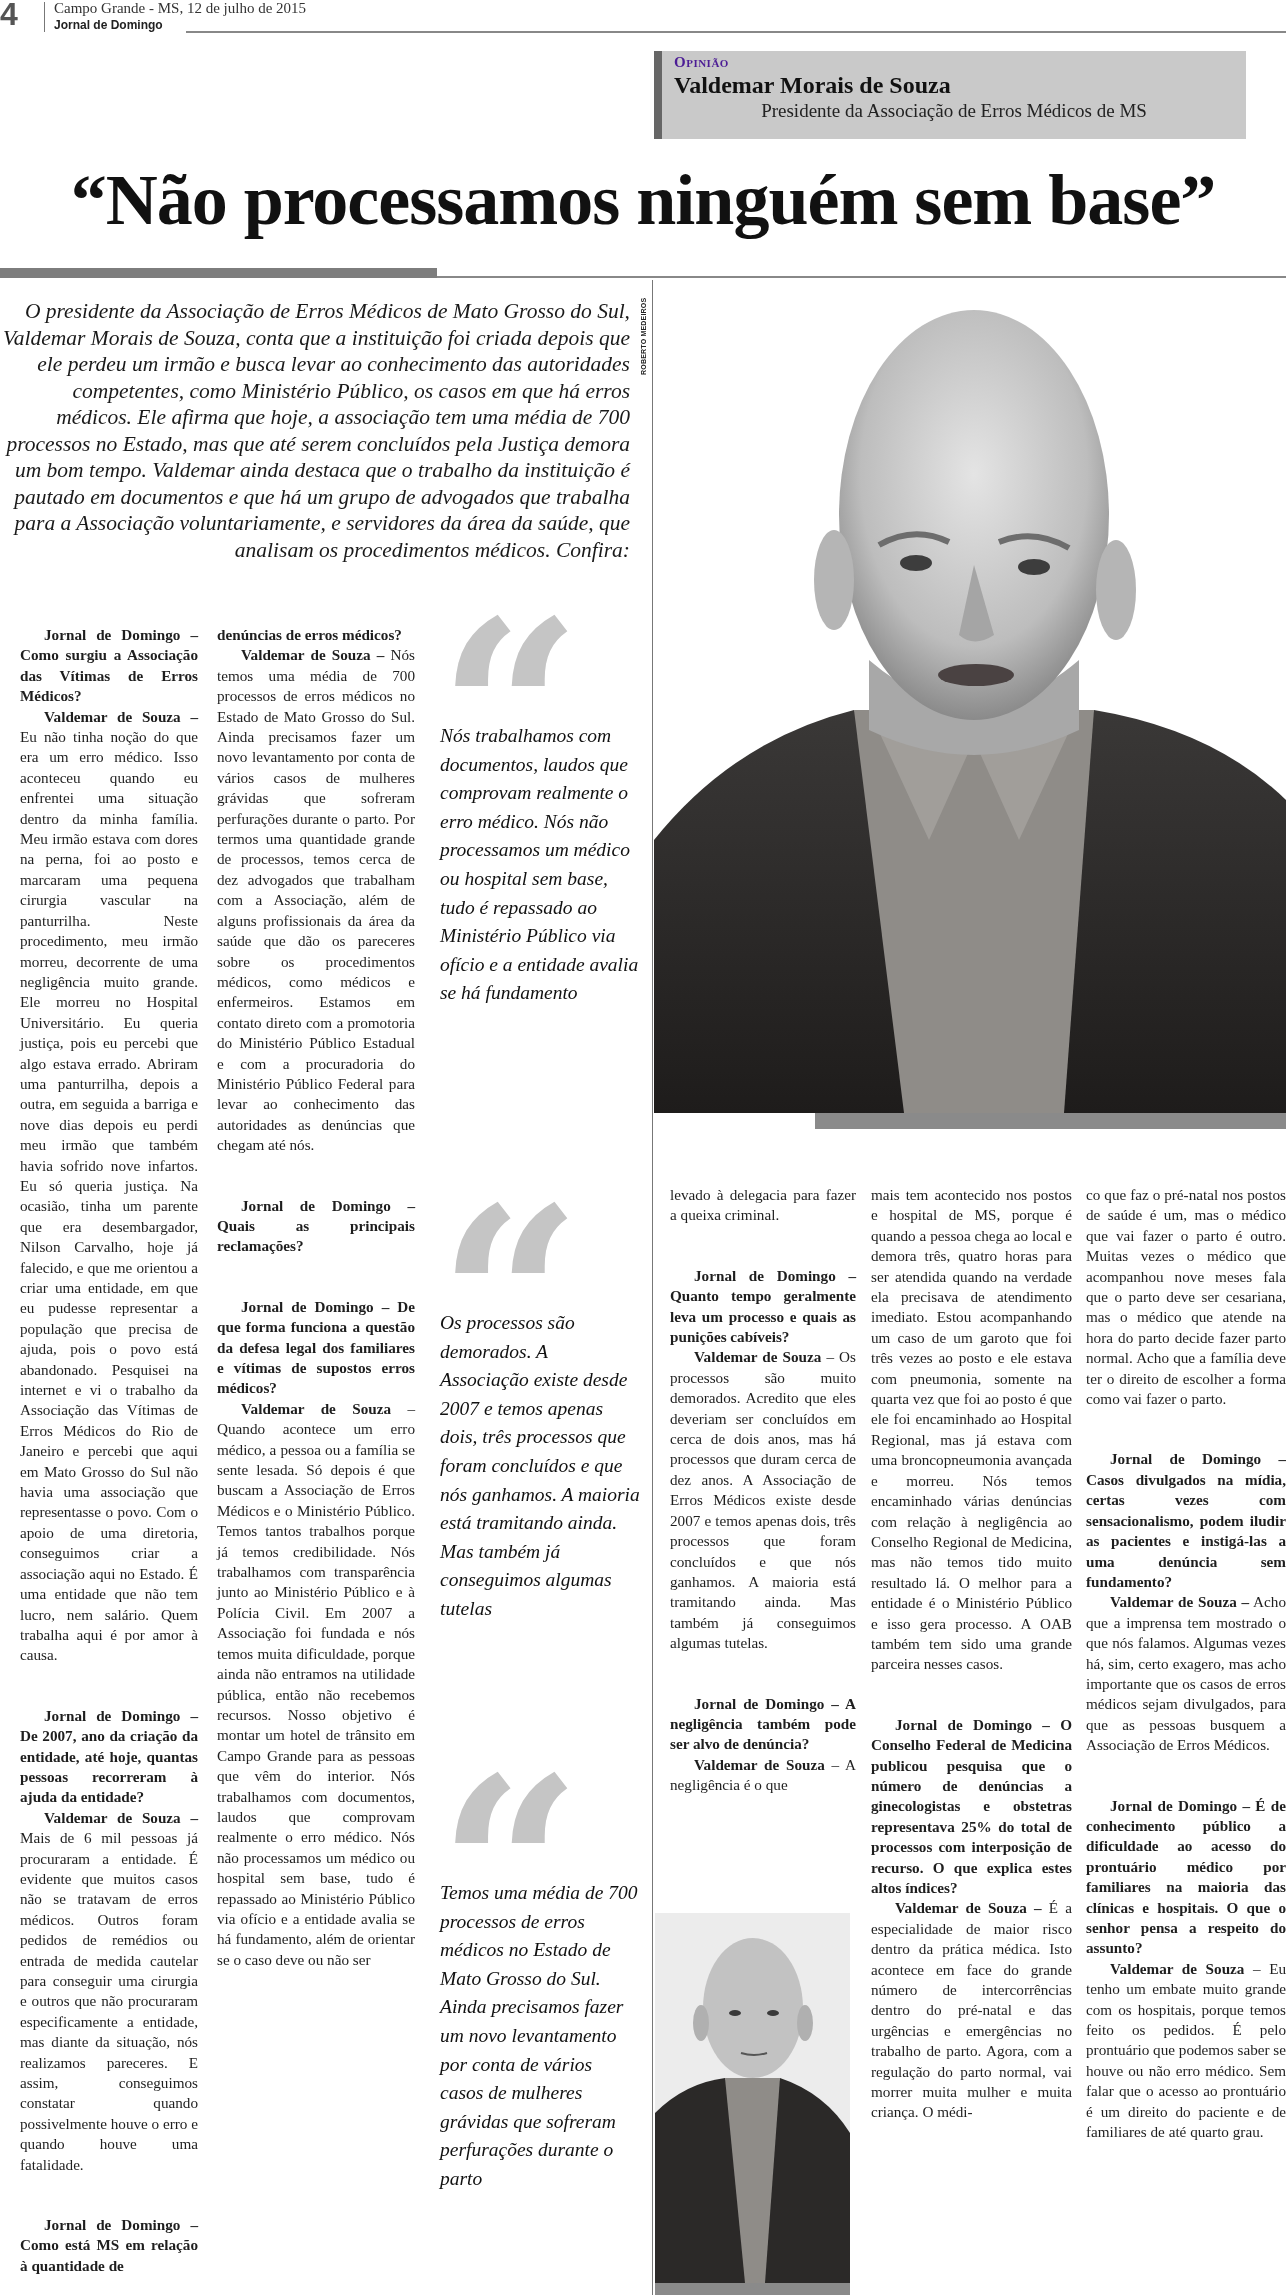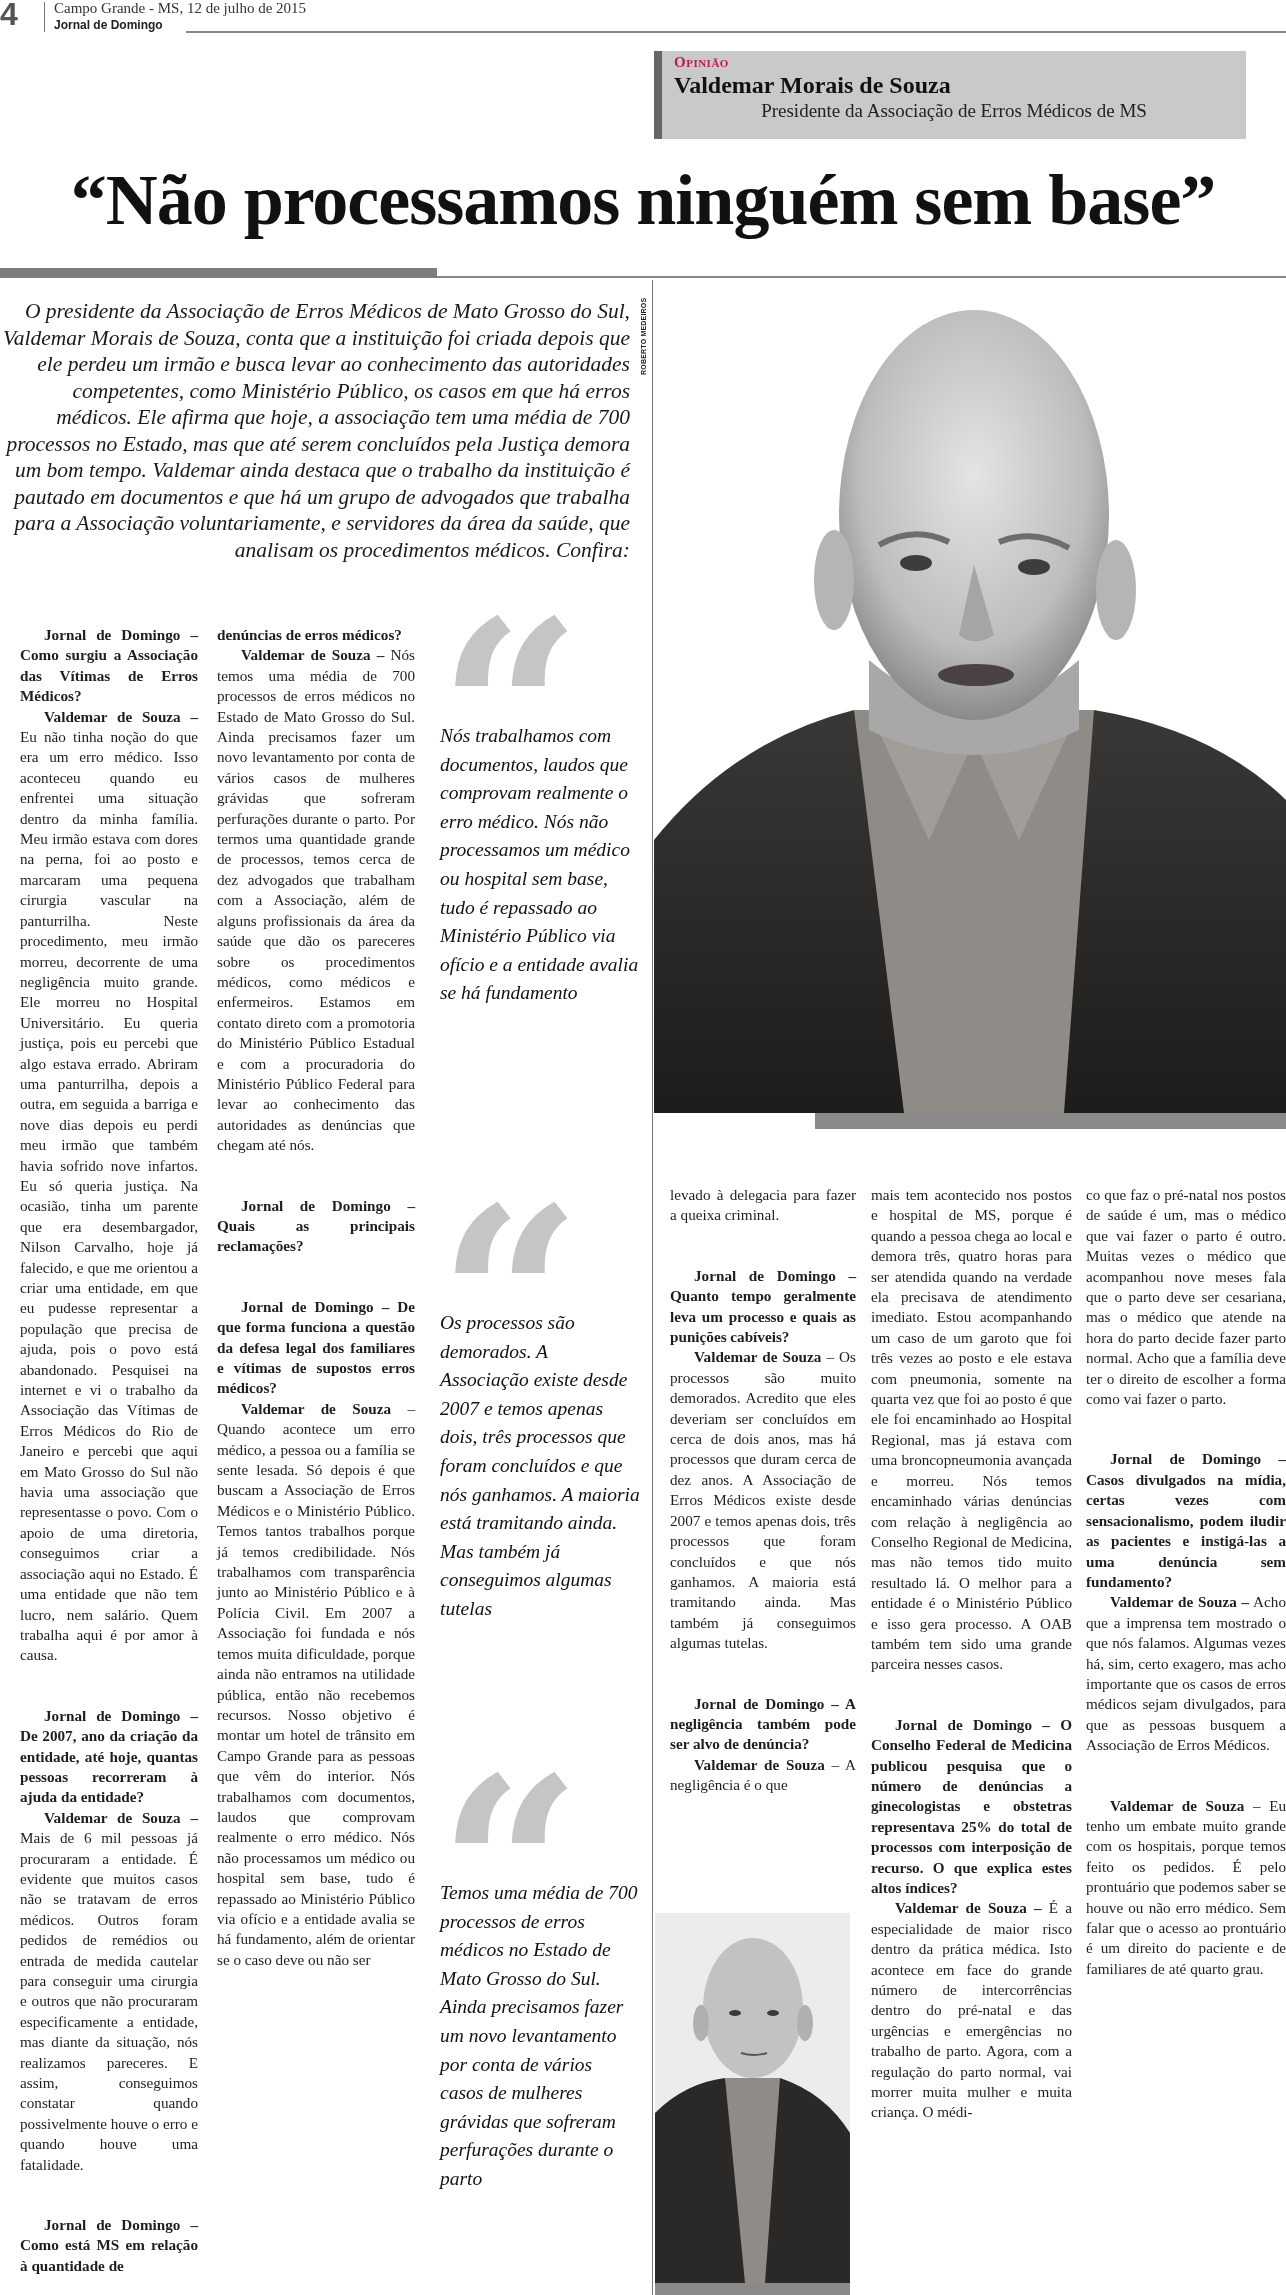--- a/index.html
+++ b/index.html
@@ -12,21 +12,21 @@
 
   
   .page-num { left: 0; top: -4px; font-family: "Liberation Sans", sans-serif; font-weight: bold; font-size: 32px; color: #555; letter-spacing: -1px; }
   .header-vline { left: 44px; top: 2px; width: 1px; height: 30px; background: #777; }
   .dateline { left: 54px; top: 0px; font-size: 15px; color: #333; }
   .paper-name { left: 54px; top: 18px; font-family: "Liberation Sans", sans-serif; font-weight: bold; font-size: 12px; color: #222; }
   .header-rule { left: 186px; top: 31px; width: 1100px; height: 2px; background: #888; }
 
   
   .opinion-box { left: 654px; top: 51px; width: 592px; height: 88px; background: #c9c9c9; border-left: 8px solid #666; padding: 3px 12px; }
-  .opinion-kicker { font-size: 15px; font-variant: small-caps; font-weight: bold; color: #be185d; letter-spacing: 0.5px; }
+  .opinion-kicker { font-size: 15px; font-variant: small-caps; font-weight: bold; color: #4c1d95; letter-spacing: 0.5px; }
   .opinion-name { font-size: 24px; font-weight: bold; color: #111; line-height: 28px; }
   .opinion-role { font-size: 19px; color: #222; line-height: 24px; text-align: center; }
 
   
   .headline { left: 0; top: 150px; width: 1286px; text-align: center; font-size: 72px; font-weight: bold; color: #111; letter-spacing: -1px; line-height: 100px; }
 
   .rule-thick { left: 0; top: 268px; width: 437px; height: 10px; background: #7d7d7d; }
   .rule-thin { left: 437px; top: 276px; width: 849px; height: 2px; background: #888; }
 
   
@@ -204,14 +204,15 @@
 </div>
 
 <div class="abs col col6">
   <p class="a noindent">co que faz o pré-natal nos postos de saúde é um, mas o médico que vai fazer o parto é outro. Muitas vezes o médico que acompanhou nove meses fala que o parto deve ser cesariana, mas o médico que atende na hora do parto decide fazer parto normal. Acho que a família deve ter o direito de escolher a forma como vai fazer o parto.</p>
   <div class="gap"></div>
     <div class="gap"></div>
   <p class="q">Jornal de Domingo – Casos divulgados na mídia, certas vezes com sensacionalismo, podem iludir as pacientes e instigá-las a uma denúncia sem fundamento?</p>
   <p class="a"><span class="a-lead">Valdemar de Souza –</span> <span>Acho que a imprensa tem mostrado o que nós falamos. Algumas vezes há, sim, certo exagero, mas acho importante que os casos de erros médicos sejam divulgados, para que as pessoas busquem a Associação de Erros Médicos.</span></p>
   <div class="gap"></div>
     <div class="gap"></div>
+  <p class="q">Jornal de Domingo – É de conhecimento público a dificuldade ao acesso do prontuário médico por familiares na maioria das clínicas e hospitais. O que o senhor pensa a respeito do assunto?</p>
   <p class="a"><span class="a-lead">Valdemar de Souza</span> <span>– Eu tenho um embate muito grande com os hospitais, porque temos feito os pedidos. É pelo prontuário que podemos saber se houve ou não erro médico. Sem falar que o acesso ao prontuário é um direito do paciente e de familiares de até quarto grau.</span></p>
 </div>
 
 </body></html>

